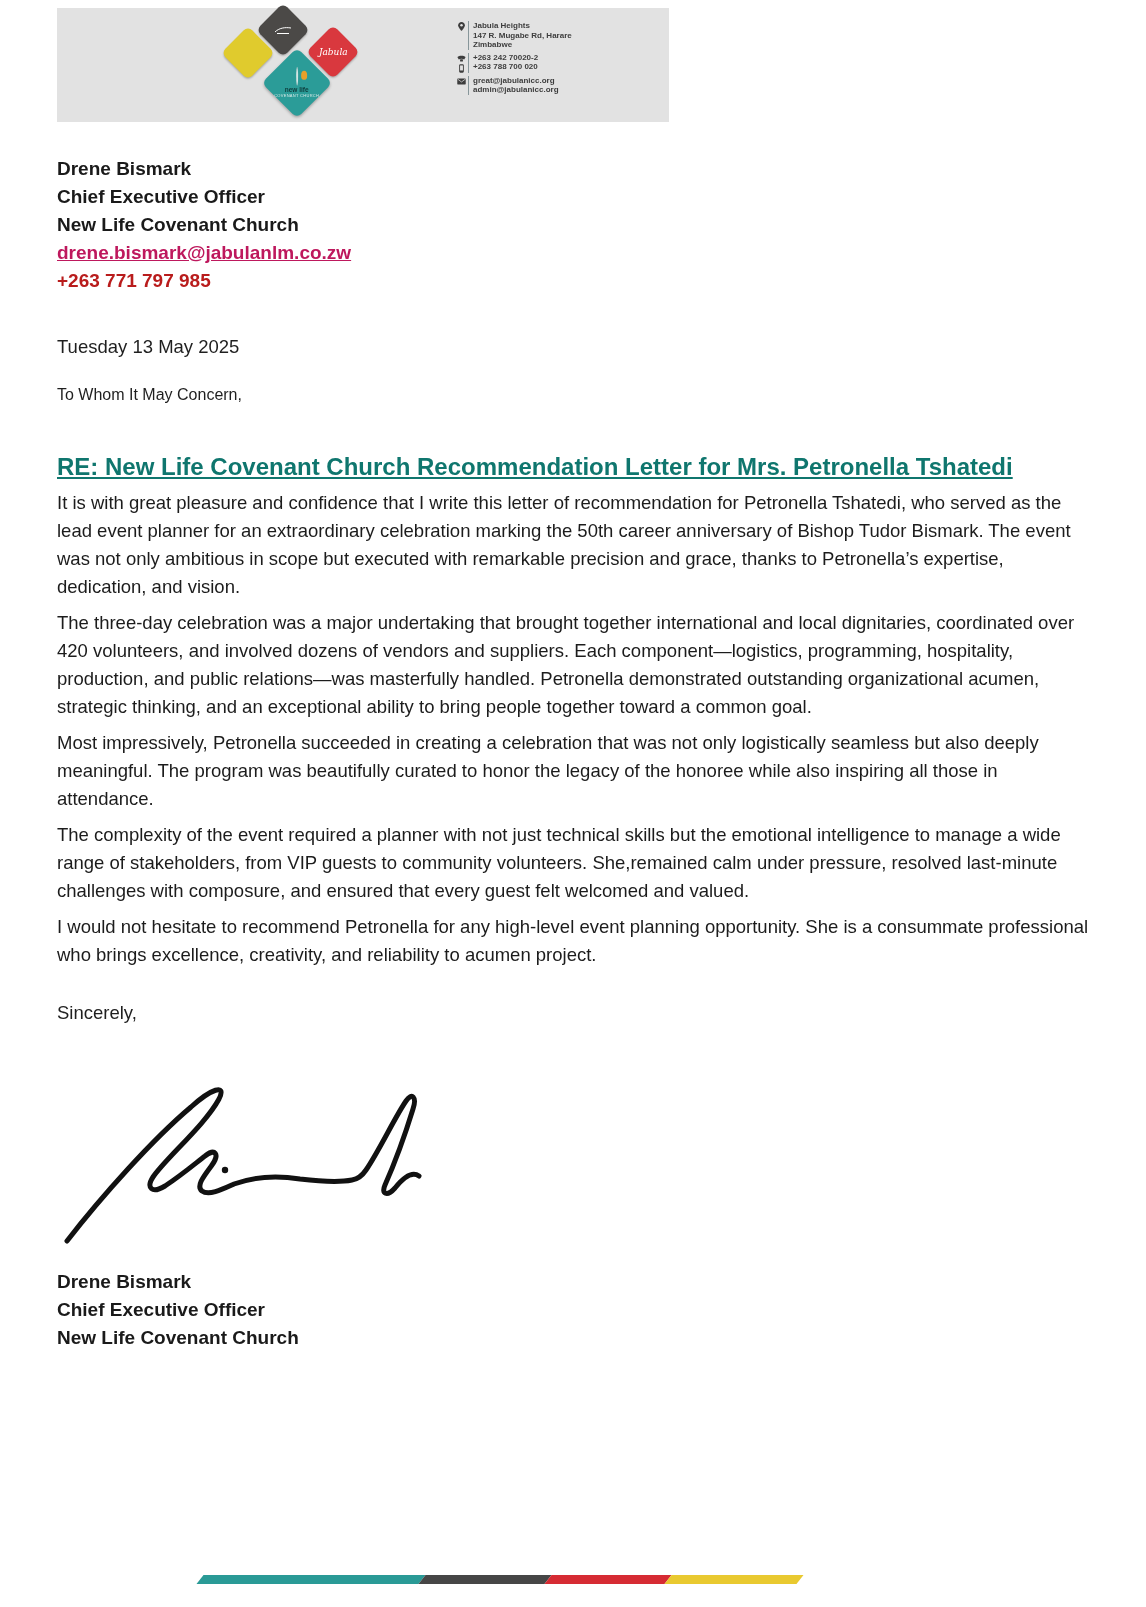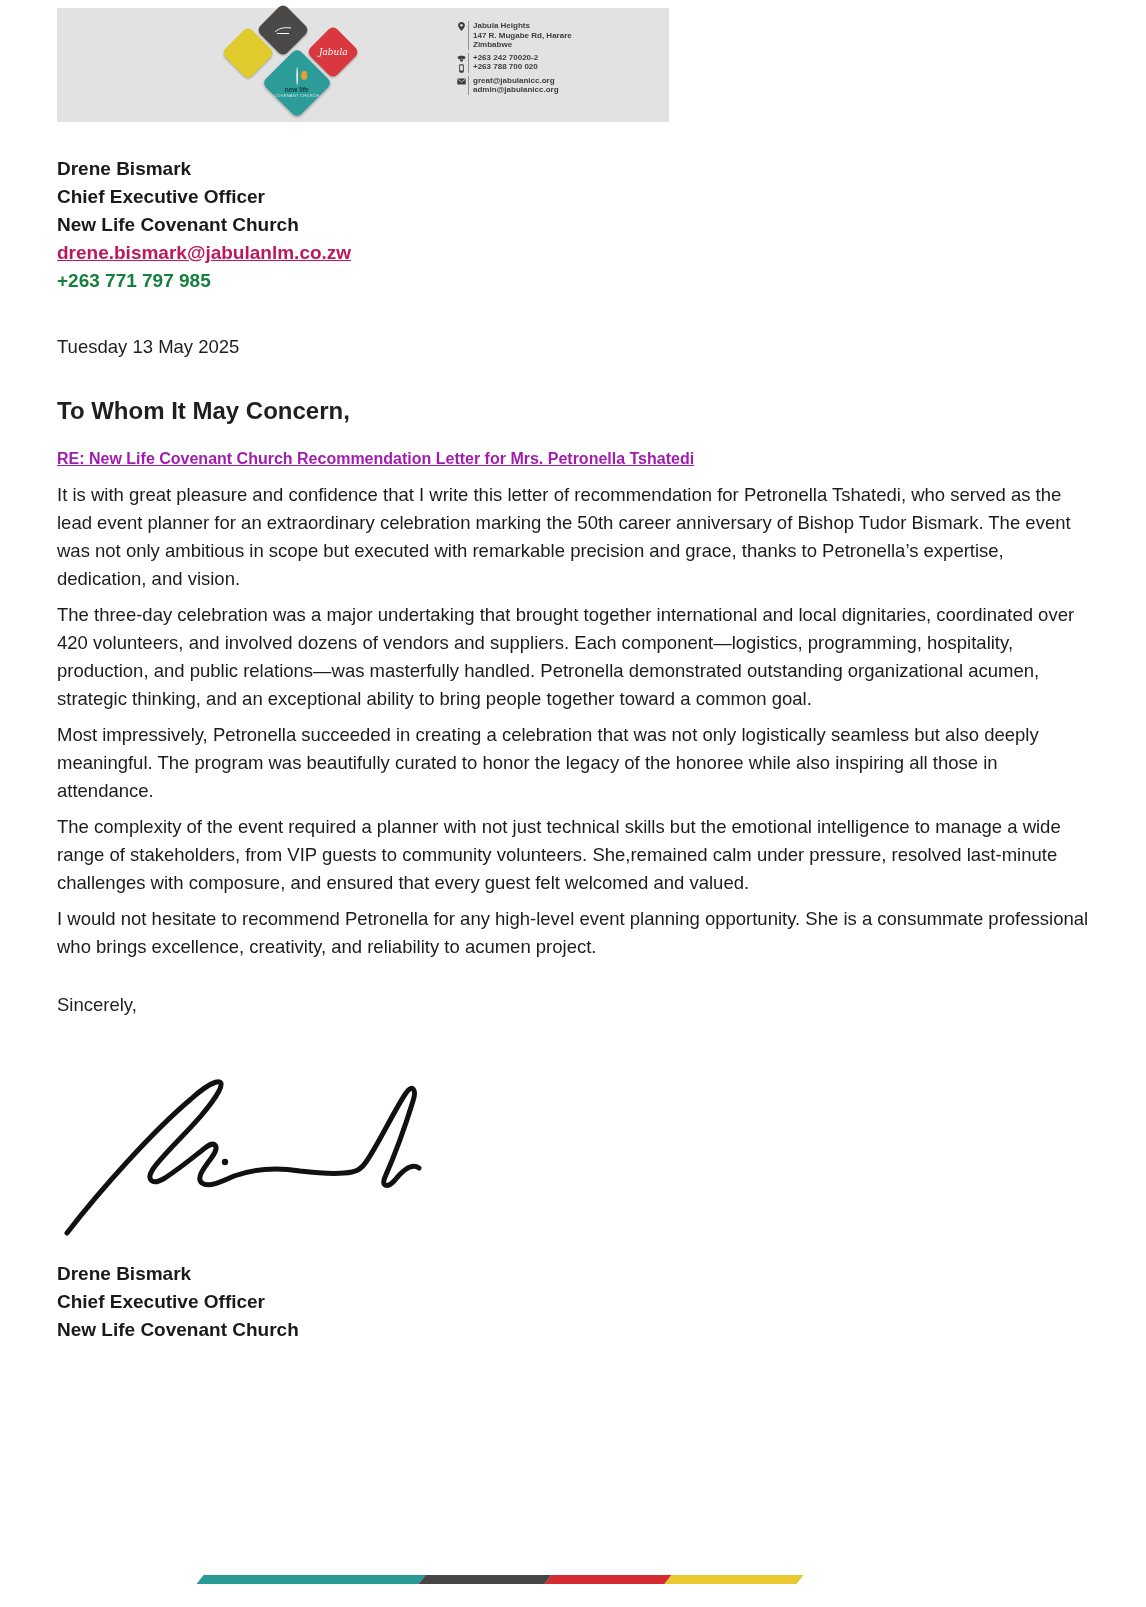--- a/index.html
+++ b/index.html
@@ -37,27 +37,27 @@
              color:#3d3d3d; line-height:9.5px; }
   .contact-group { display:flex; margin-bottom:3px; }
   .contact-icons { width:14px; display:flex; flex-direction:column; align-items:center;
                    gap:1px; padding-top:1px; }
   .contact-text { border-left:1.5px solid #87969a; padding-left:4px; }
   .cicon { width:9px; height:9px; display:block; }
 
   
   .sender { margin-top:33px; font-size:19px; font-weight:bold; line-height:28px; color:#1a1a1a; }
   .sender a { color:#be185d; text-decoration:underline; }
-  .sender .phone { color:#15803d; }
+  .sender .phone { color:#b91c1c; }
 
   
   .dateline   { margin-top:38px; font-size:18.5px; line-height:28px; }
-  .salutation { margin-top:36px; font-size:24px; line-height:28px;font-weight:bold; }
-  .subject    { margin-top:20px; font-size:16px; line-height:28px; font-weight:bold;
-                text-decoration:underline; color:#a21caf; }
+  .salutation { margin-top:20px; font-size:16px; line-height:28px; }
+  .subject    { margin-top:44px; font-size:24px; line-height:28px; font-weight:bold;
+                text-decoration:underline; color:#0f766e; }
   .para { margin-top:8px; font-size:18.5px; line-height:28px; color:#1c1c1c; }
   .valediction { margin-top:30px; font-size:18.5px; line-height:28px; }
 
   
   .signature { margin-top:28px; margin-left:-4px; width:380px; height:195px; }
 
   .closing { margin-top:14px; font-size:19px; font-weight:bold; line-height:28px; color:#1a1a1a; }
 
   
   .footer-stripe { position:absolute; left:200px; top:1567px; width:600px; height:9px;

